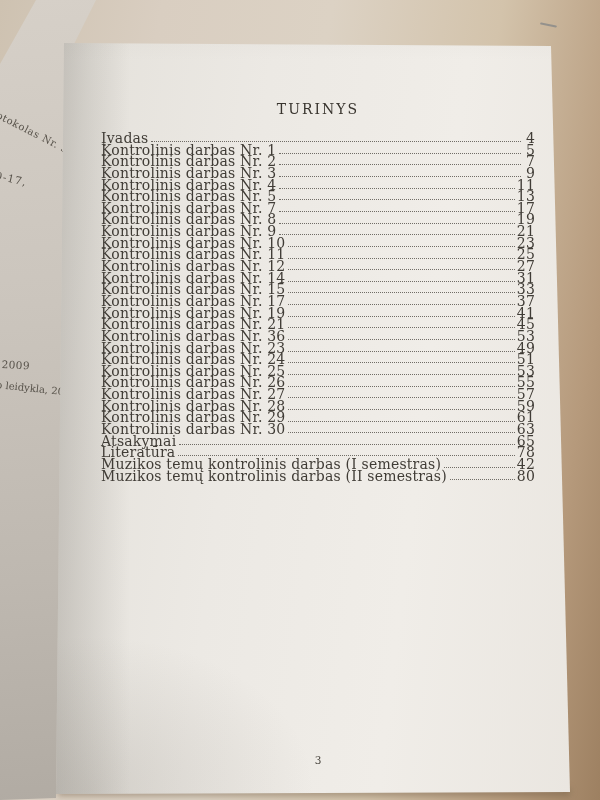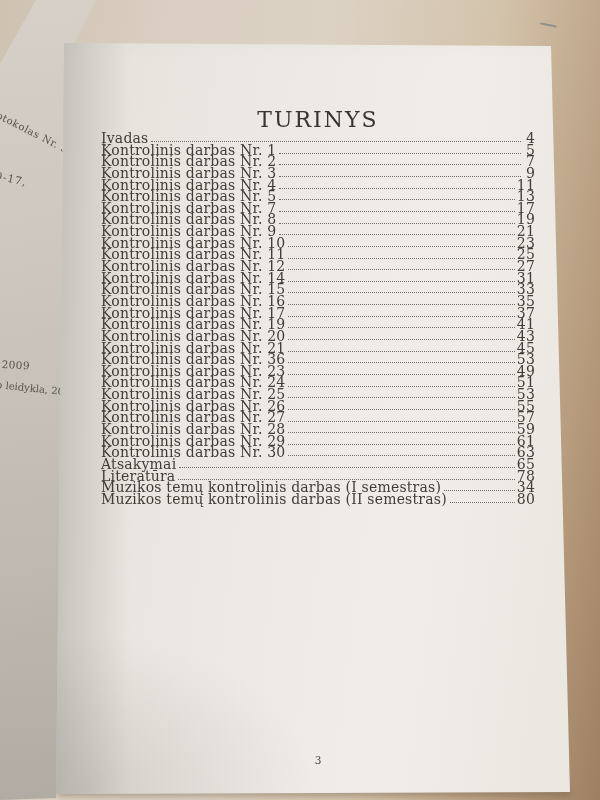--- a/index.html
+++ b/index.html
@@ -51,21 +51,21 @@
   .shade {
     position:absolute; inset:0; pointer-events:none;
     background:
       linear-gradient(to right, rgba(104,99,91,.26) 56px, rgba(104,99,91,0) 130px),
       radial-gradient(ellipse 320px 220px at 90px 790px, rgba(118,112,102,.20), rgba(118,112,102,0) 70%),
       linear-gradient(to bottom, rgba(140,132,120,.10) 0, rgba(140,132,120,0) 60px);
   }
 
   .title {
     position:absolute; left:101px; width:434px; top:92px;
-    text-align:center; font-size:22px; letter-spacing:2px;
+    text-align:center; font-size:14px; letter-spacing:2px;
     color:#38342e; font-weight:normal;
   }
 
   .toc {
     position:absolute; left:101px; top:133px; width:434px;
     font-size:14px; line-height:11.65px; color:#403c36; letter-spacing:.2px;
   }
   .row { display:flex; align-items:flex-end; height:11.65px; }
   .row .label { white-space:nowrap; }
   .row .leader {
@@ -178,44 +178,34 @@
     <span class="leader"></span>
     <span class="pno">31</span>
   </div>
 
   <div class="row">
     <span class="label">Kontrolinis darbas Nr. 15</span>
     <span class="leader"></span>
     <span class="pno">33</span>
   </div>
 
-  <div class="row">
-    <span class="label">Kontrolinis darbas Nr. 16</span>
-    <span class="leader"></span>
-    <span class="pno">35</span>
-  </div>
 
   <div class="row">
     <span class="label">Kontrolinis darbas Nr. 17</span>
     <span class="leader"></span>
     <span class="pno">37</span>
   </div>
 
 
   <div class="row">
     <span class="label">Kontrolinis darbas Nr. 19</span>
     <span class="leader"></span>
     <span class="pno">41</span>
   </div>
 
-  <div class="row">
-    <span class="label">Kontrolinis darbas Nr. 20</span>
-    <span class="leader"></span>
-    <span class="pno">43</span>
-  </div>
 
   <div class="row">
     <span class="label">Kontrolinis darbas Nr. 21</span>
     <span class="leader"></span>
     <span class="pno">45</span>
   </div>
 
   <div class="row">
     <span class="label">Kontrolinis darbas Nr. 36</span>
     <span class="leader"></span>
@@ -278,21 +268,21 @@
 
   <div class="row">
     <span class="label">Literatūra</span>
     <span class="leader"></span>
     <span class="pno">78</span>
   </div>
 
   <div class="row">
     <span class="label">Muzikos temų kontrolinis darbas (I semestras)</span>
     <span class="leader"></span>
-    <span class="pno">34</span>
+    <span class="pno">42</span>
   </div>
 
   <div class="row">
     <span class="label">Muzikos temų kontrolinis darbas (II semestras)</span>
     <span class="leader"></span>
     <span class="pno">80</span>
   </div>
 </div>
     <div class="folio">3</div>
   </div>

